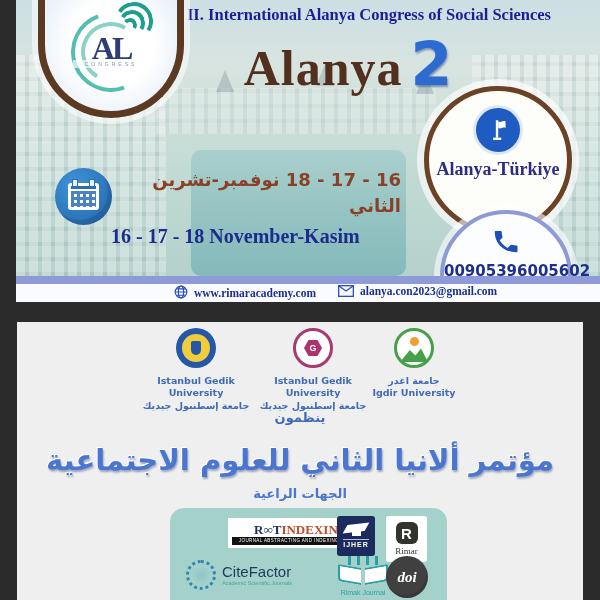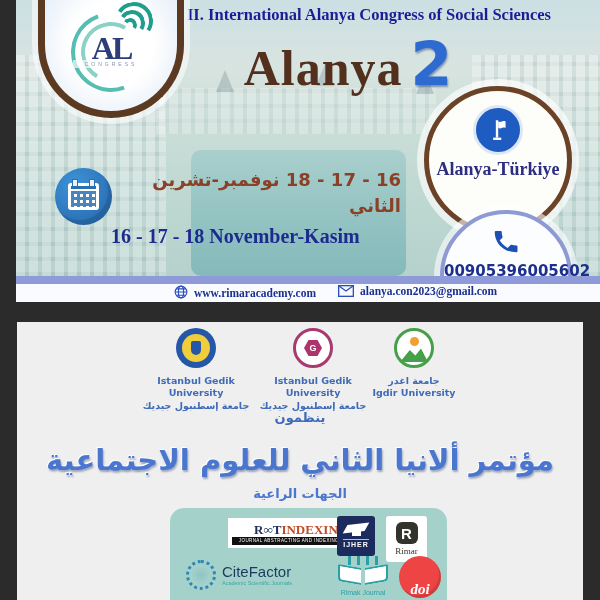--- a/index.html
+++ b/index.html
@@ -137,22 +137,22 @@
   .cite-name{font-family:Liberation Sans, sans-serif;font-size:15px;color:#1c3a5e;line-height:16px;}
   .cite-tag{font-size:5.5px;color:#3aa79f;}
   .sp-rimak{position:absolute;left:164px;top:48px;width:58px;text-align:center;}
   .rimak-bars{display:flex;justify-content:center;gap:6px;height:9px;}
   .rimak-bars i{display:block;width:3px;height:9px;background:#2a9fa5;}
   .book{position:relative;width:50px;height:20px;margin:1px auto 0;}
   .pg{position:absolute;top:0;width:23px;height:17px;background:#fff;border:2px solid #2a9fa5;}
   .pg-l{left:0;transform:skewY(10deg);border-right:none;border-radius:2px 0 0 4px;}
   .pg-r{right:0;transform:skewY(-10deg);border-left:none;border-radius:0 2px 4px 0;}
   .rimak-label{font-size:7px;color:#2a9fa5;margin-top:3px;}
-  .sp-doi{position:absolute;left:229px;top:48px;width:42px;height:42px;border-radius:50%;background:#ef4444;
-    box-shadow:inset -2px -3px 0 rgba(0,0,0,.12);display:flex;align-items:flex-end;justify-content:center;}
+  .sp-doi{position:absolute;left:216px;top:48px;width:42px;height:42px;border-radius:50%;background:#404040;
+    box-shadow:inset -2px -3px 0 rgba(0,0,0,.12);display:flex;align-items:center;justify-content:center;}
   .doi-label{font-family:"Liberation Serif","DejaVu Serif",serif;font-weight:bold;font-style:italic;
     font-size:15px;color:#fff;}
 </style>
 </head>
 <body>
 
 <div id="stage">
 
   <div class="banner">
 

